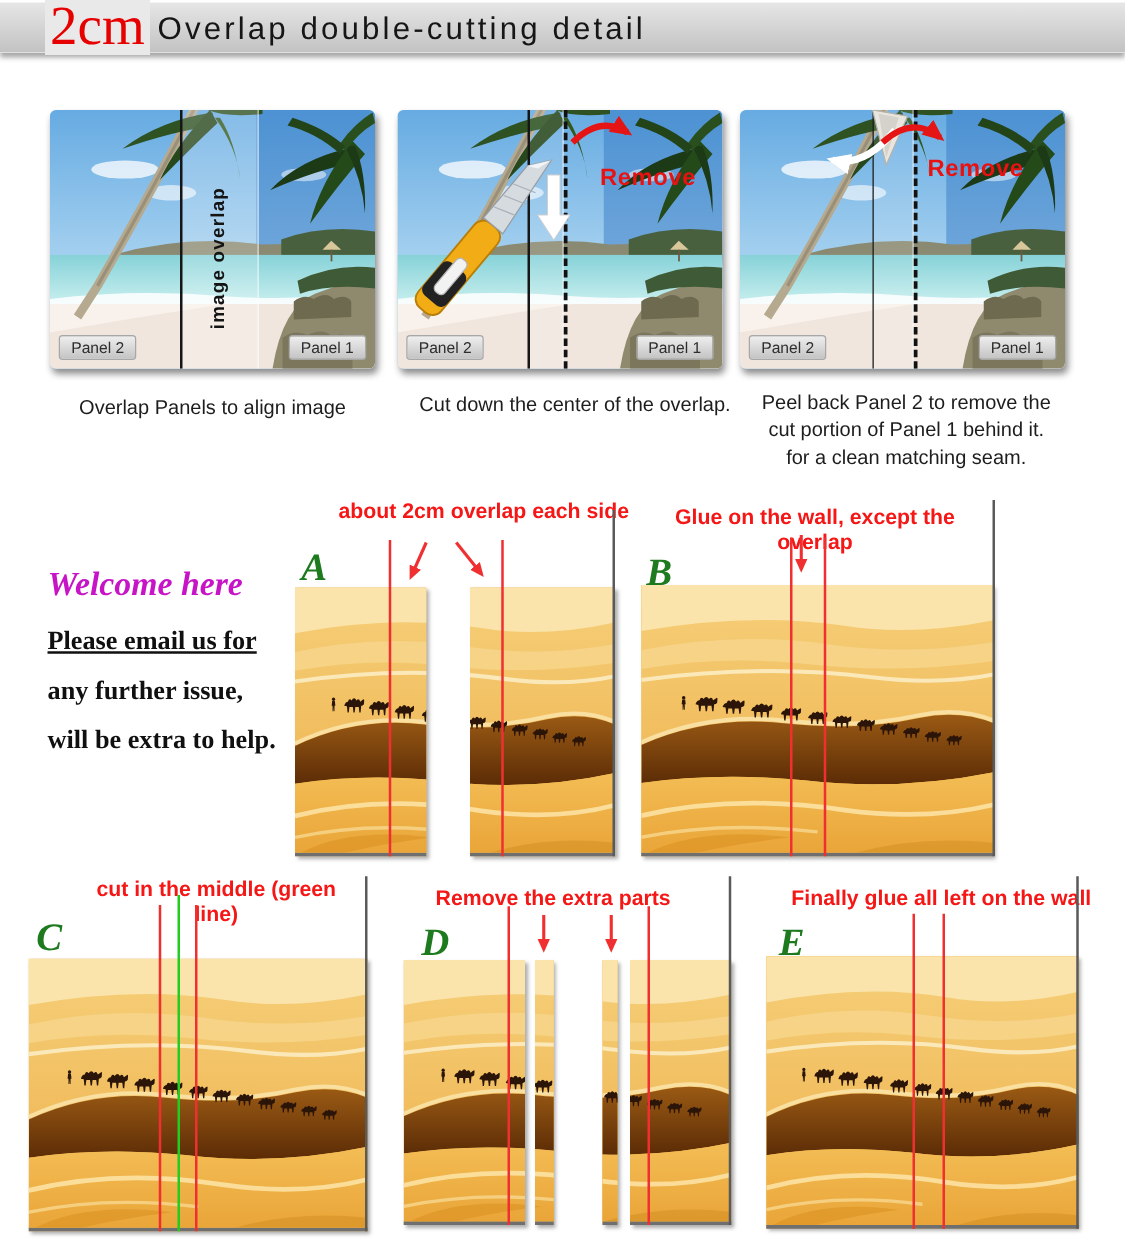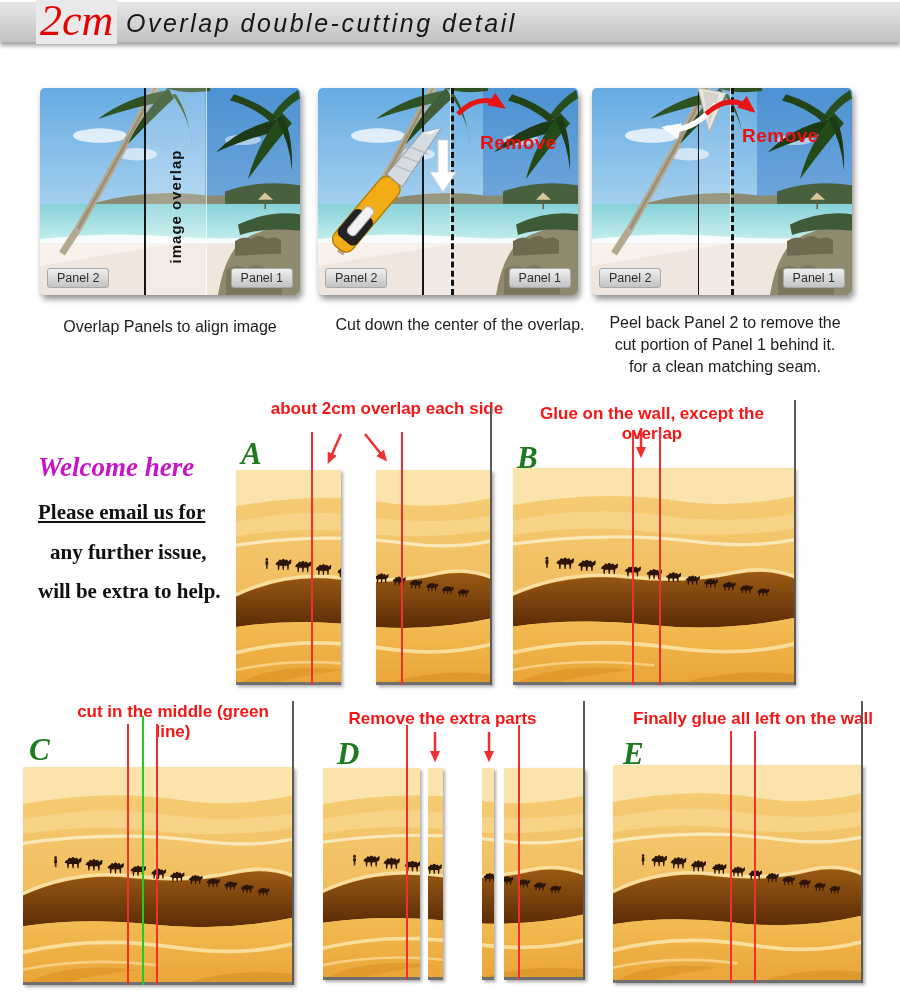--- a/index.html
+++ b/index.html
@@ -2,21 +2,21 @@
 <html><head>
 <meta charset="utf-8">
 <style>
   * { box-sizing: border-box; margin: 0; padding: 0; }
   body { background: #fff; font-family: "Liberation Sans", sans-serif; }
   #page { position: relative; width: 900px; height: 992px; background: #fff; overflow: hidden; }
 
   
   .header { position: absolute; left: 0; top: 2px; width: 100%; height: 40px;
     background: linear-gradient(#e6e6e6, #cdcdcd 70%, #c2c2c2);
-    box-shadow: 0 4px 4px rgba(0,0,0,.35); font-style: italic; }
+    box-shadow: 0 4px 4px rgba(0,0,0,.35); }
   .header-size { position: absolute; left: 36px; top: -4px; color: #e60000;
     font-family: "Liberation Serif", serif; font-size: 44px; line-height: 46px;
     background: #e9e9e9; padding: 0 4px; }
   .header-title { position: absolute; left: 126px; top: 7px; color: #161616;
     font-size: 25px; letter-spacing: 2.5px; }
 
   
   .photo-card { position: absolute; width: 260px; height: 207px; border-radius: 5px;
     overflow: hidden; box-shadow: 2px 4px 6px rgba(0,0,0,.45); background: #bcd9ec; }
   .photo-card .scene, .anno-svg { position: absolute; left: 0; top: 0; width: 100%; height: 100%; }
@@ -229,21 +229,21 @@
     <div>Cut down the center of the overlap.</div>
   </div>
   <div class="caption" style="left:580px; top:312px; width:290px;">
     <div>Peel back Panel 2 to remove the</div>
     <div>cut portion of Panel 1 behind it.</div>
     <div>for a clean matching seam.</div>
   </div>
 
   <div class="welcome-title">Welcome here</div>
   <div class="welcome-line" style="top:500px;text-decoration:underline;">Please email us for</div>
-  <div class="welcome-line" style="top:540px;margin-left:12px;">any further issue,</div>
+  <div class="welcome-line" style="top:540px;">any further issue,</div>
   <div class="welcome-line" style="top:579px;">will be extra to help.</div>
 
   <div class="note" style="left:267px; top:399px; width:240px;">about 2cm overlap each side</div>
   <div class="note" style="left:512px; top:404px; width:280px;">Glue on the wall, except the overlap</div>
   <div class="note" style="left:58px;  top:702px; width:230px;">cut in the middle (green line)</div>
   <div class="note" style="left:345px; top:709px; width:195px;">Remove the extra parts</div>
   <div class="note" style="left:628px; top:709px; width:250px;">Finally glue all left on the wall</div>
 
   <div class="fig-letter" style="left:241px; top:436px;">A</div>
   <div class="fig-letter" style="left:517px; top:440px;">B</div>

